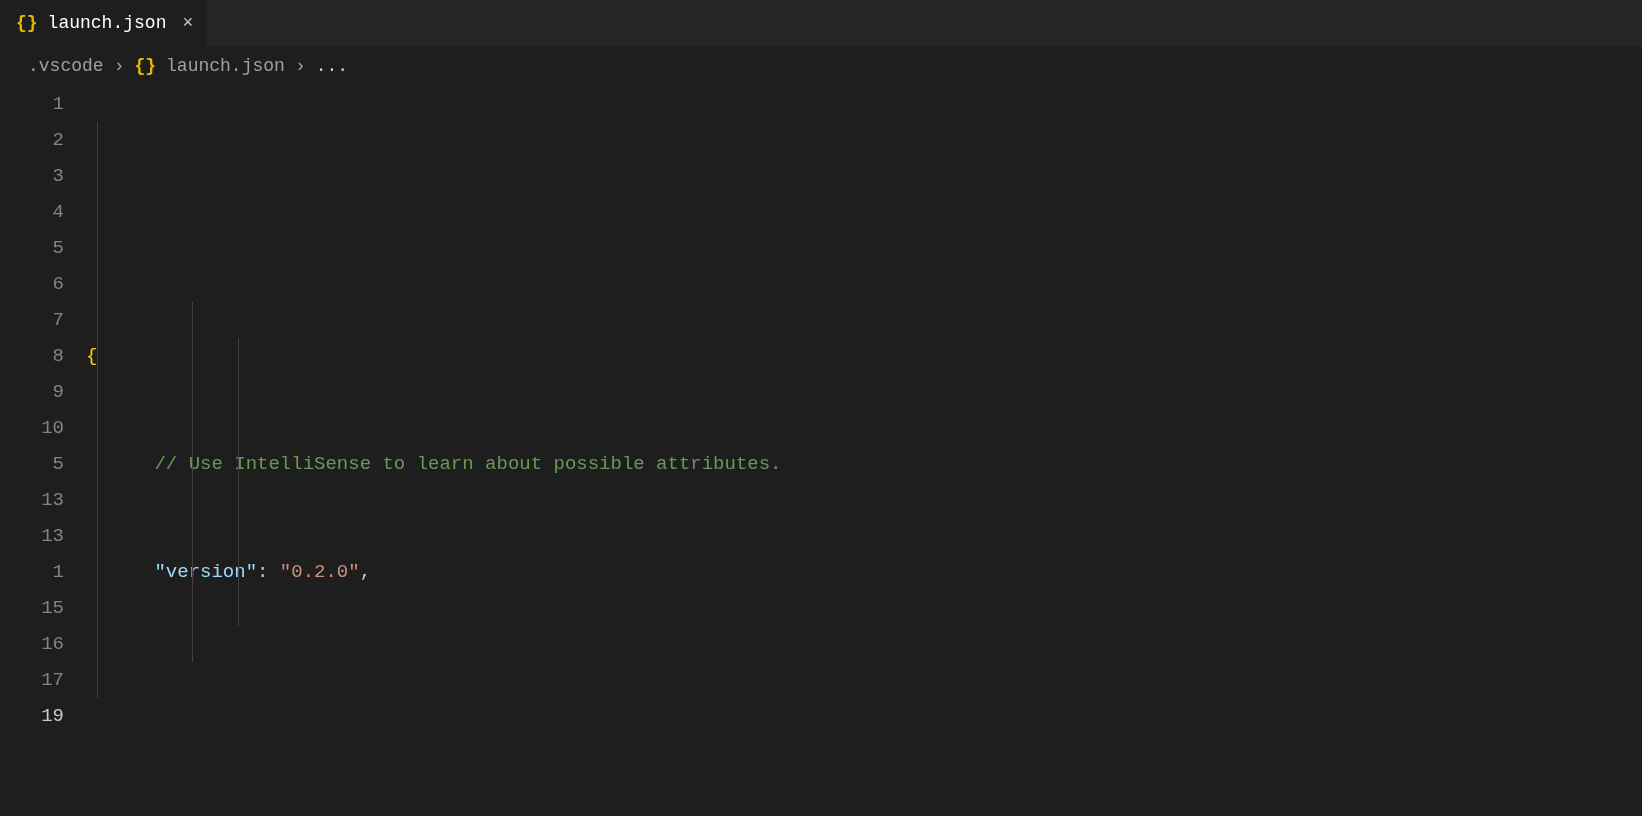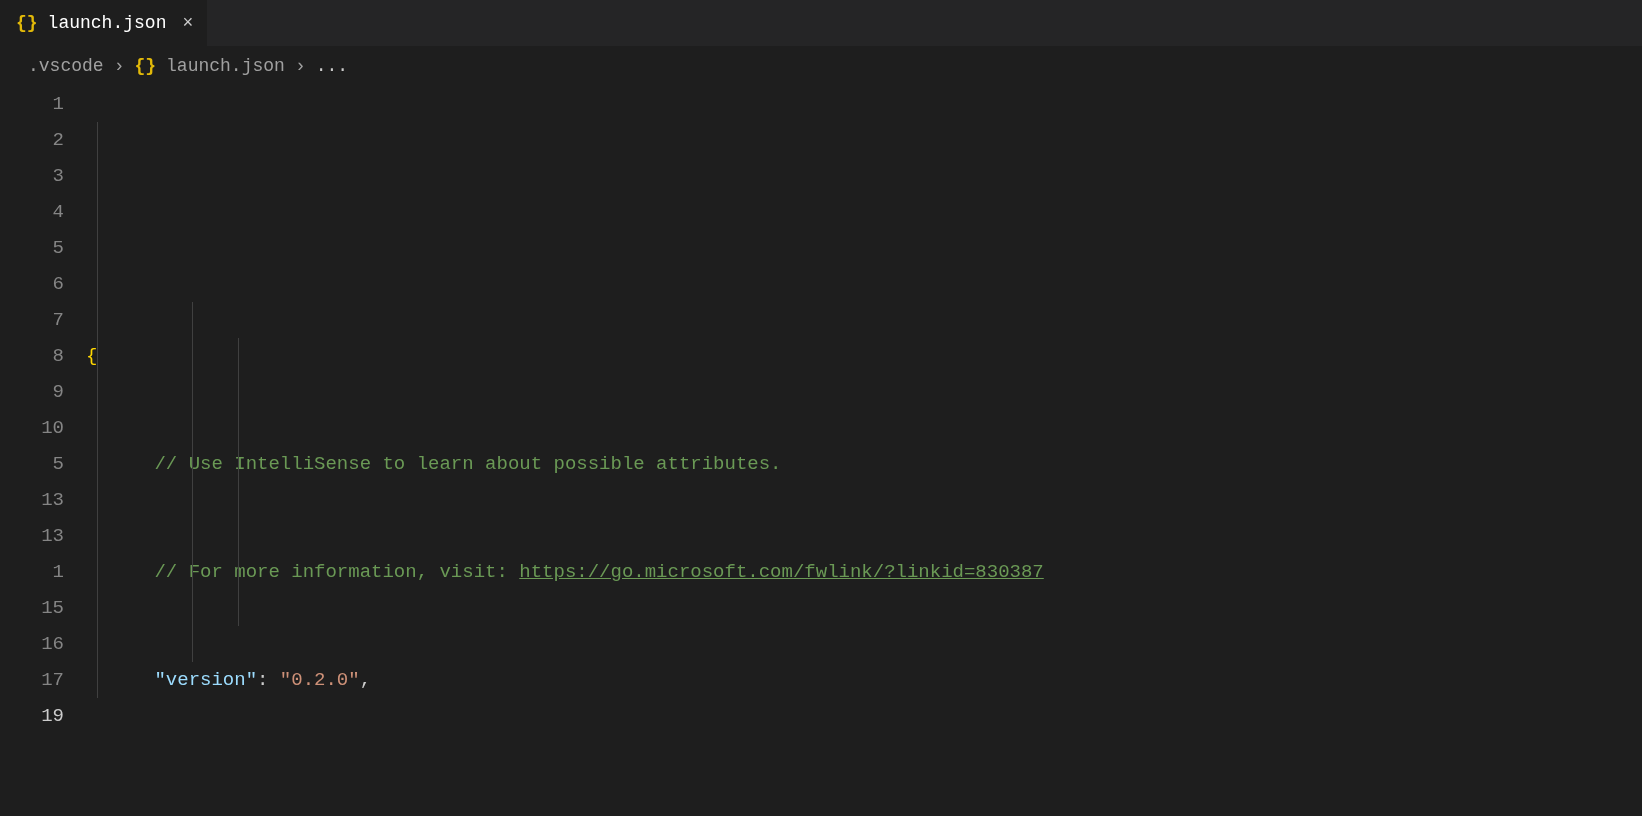--- a/index.html
+++ b/index.html
@@ -147,21 +147,20 @@
   </div>
 
   <div class="code">
     
     <span class="vguide" style="left:11px; top:36px; height:576px;"></span>
     <span class="vguide" style="left:106px; top:216px; height:360px;"></span>
     <span class="vguide" style="left:152px; top:252px; height:288px;"></span>
 
     <div class="row"><span class="brace-y">{</span></div>
     <div class="row">      <span class="comment">// Use IntelliSense to learn about possible attributes.</span></div>
-    <div class="row">      <span class="comment">// For more information, visit: </span><span class="link">https://go.microsoft.com/fwlink/?linkid=830387</span></div>
     <div class="row">      <span class="key">"version"</span><span class="punct">: </span><span class="str">"0.2.0"</span><span class="punct">,</span></div>
     
     
     
     
     
     
     
     
     

